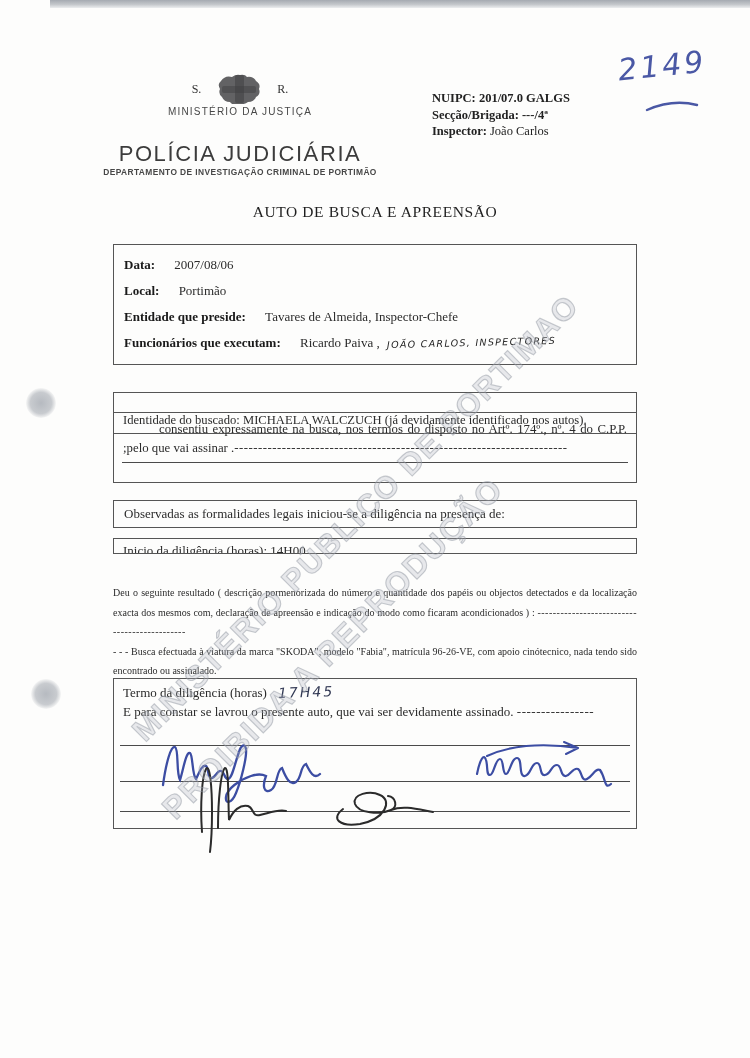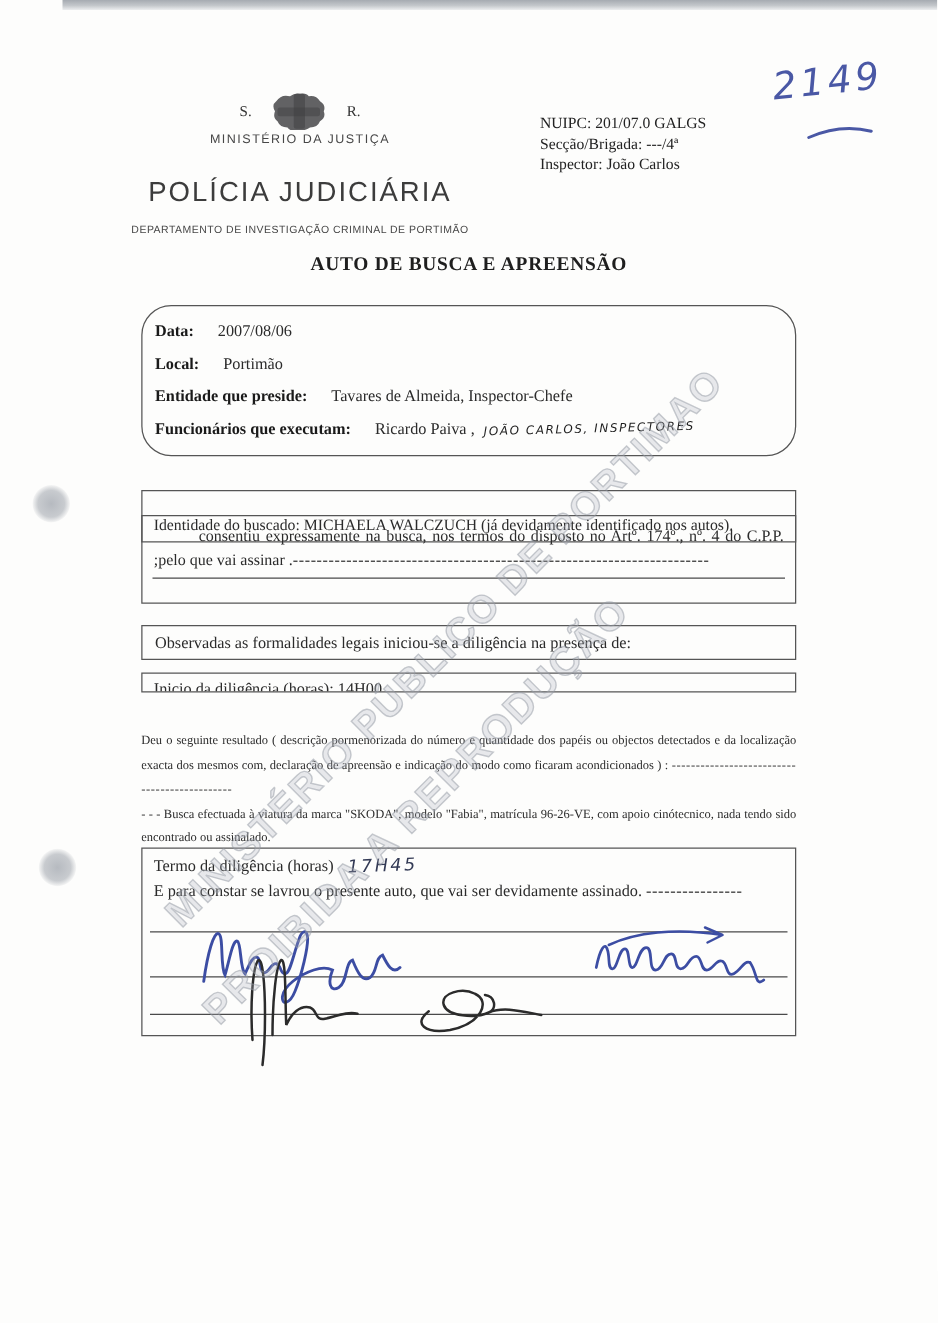--- a/index.html
+++ b/index.html
@@ -22,30 +22,30 @@
   .hw-time{display:inline-block;font-size:14px;color:#333a55;letter-spacing:2px;
         transform:rotate(-2deg);margin-left:8px;}
 
   
   .header-left{position:absolute;left:75px;top:74px;width:330px;text-align:center;
         font-family:"Liberation Sans",sans-serif;color:#3a3a3a;}
   .sr-row{display:flex;align-items:center;justify-content:center;gap:13px;
         font-family:"Liberation Serif",serif;font-size:12px;color:#333;}
   .ministry{margin-top:2px;font-size:10px;letter-spacing:1.2px;color:#474747;}
   .org{margin-top:24px;font-size:22px;letter-spacing:1.6px;color:#3c3c3c;}
-  .dept{margin-top:11px;font-size:8.4px;letter-spacing:.4px;color:#474747;white-space:nowrap;}
+  .dept{font-size:8.4px;letter-spacing:.4px;color:#474747;white-space:nowrap;font-weight:bold;}
   .case-block{position:absolute;left:432px;top:90px;font-size:12.5px;line-height:16.5px;color:#222;}
-  .case-block .lbl{font-weight:normal;}
+  .case-block .lbl{font-weight:bold;}
   .doc-title{position:absolute;left:113px;top:203px;width:524px;margin:0;text-align:center;
-        font-size:15.5px;font-weight:bold;letter-spacing:.6px;color:#1e1e1e;}
+        font-size:15.5px;font-weight:normal;letter-spacing:.6px;color:#1e1e1e;}
 
   
   .box{position:absolute;left:113px;width:524px;box-sizing:border-box;
         border:1.5px solid #555;background:transparent;overflow:hidden;}
-  .box-info{top:244px;height:121px;padding:7px 10px;border-radius:24px;}
+  .box-info{top:244px;height:121px;padding:7px 10px;}
   .info-row{line-height:26px;font-size:13px;white-space:nowrap;}
   .info-row .lbl{font-weight:bold;color:#1a1a1a;}
   .info-row .val{margin-left:16px;}
   .box-identity{top:392px;height:27px;padding:20px 9px;font-size:12.6px;}
   .box-consent{top:412px;height:71px;padding:7px 9px;font-size:12.8px;line-height:19px;
         text-align:justify;}
   .box-consent .indent{display:inline-block;width:36px;}
   .sig-line{position:absolute;border-top:1px solid #4a4a4a;left:8px;right:8px;}
   .box-formalities{top:500px;height:28px;padding:5px 10px;font-size:13px;}
   .box-start{top:538px;height:16px;padding:4px 9px;font-size:13px;}

